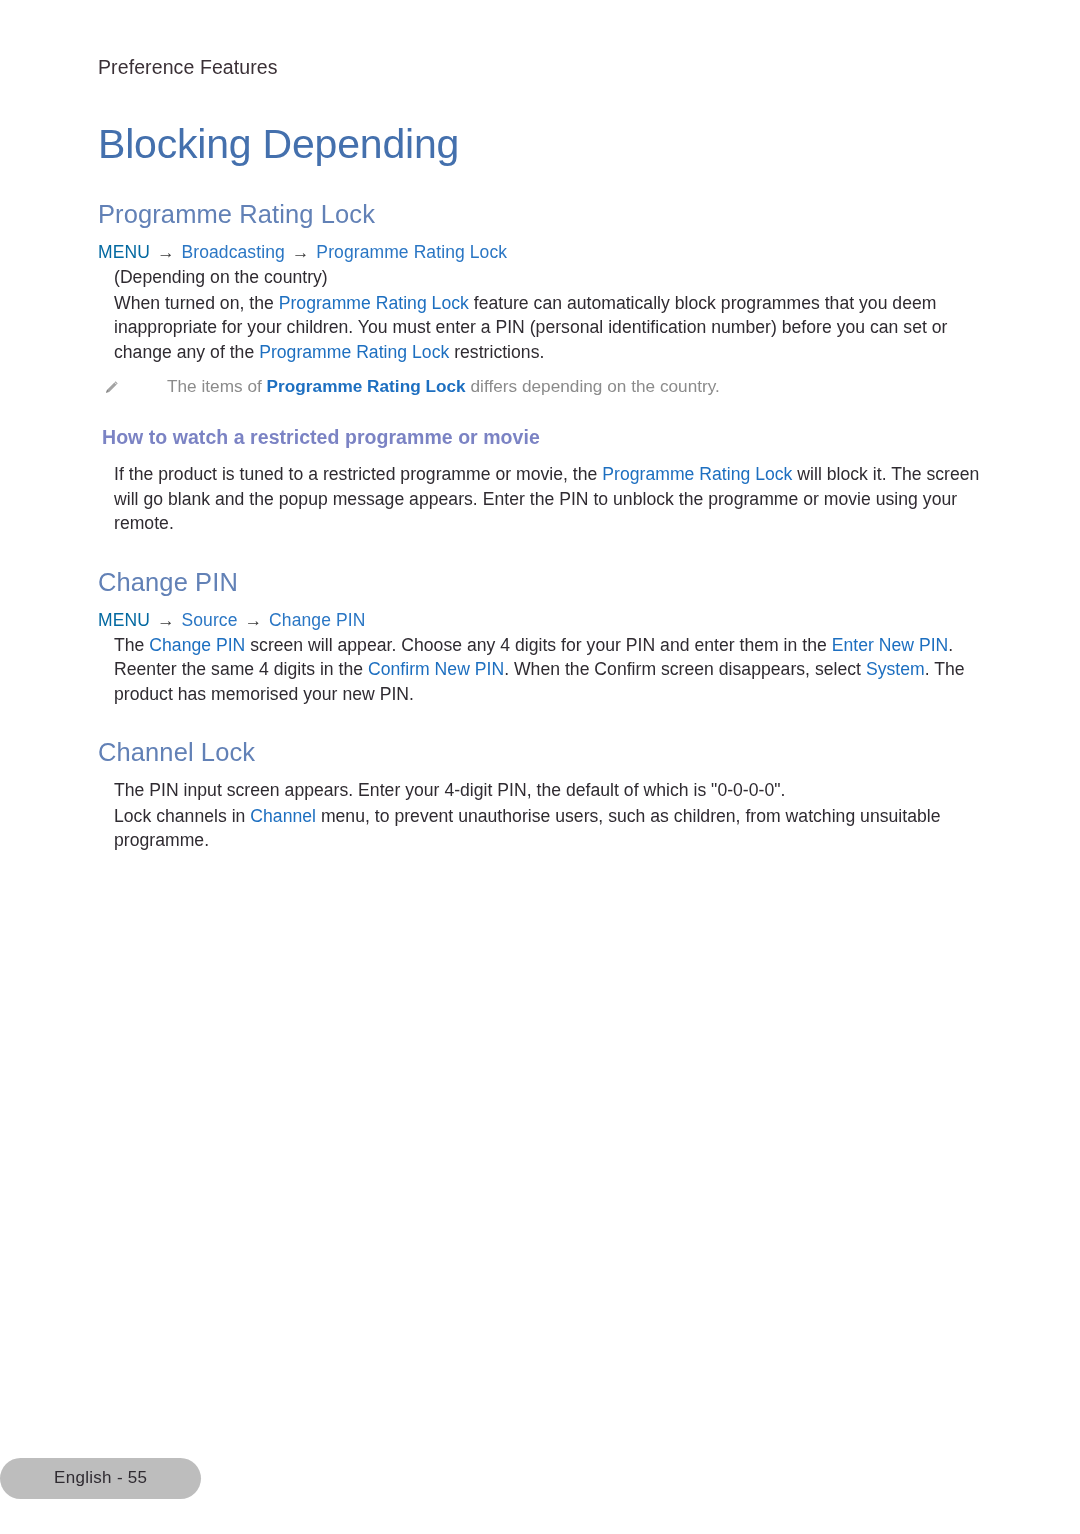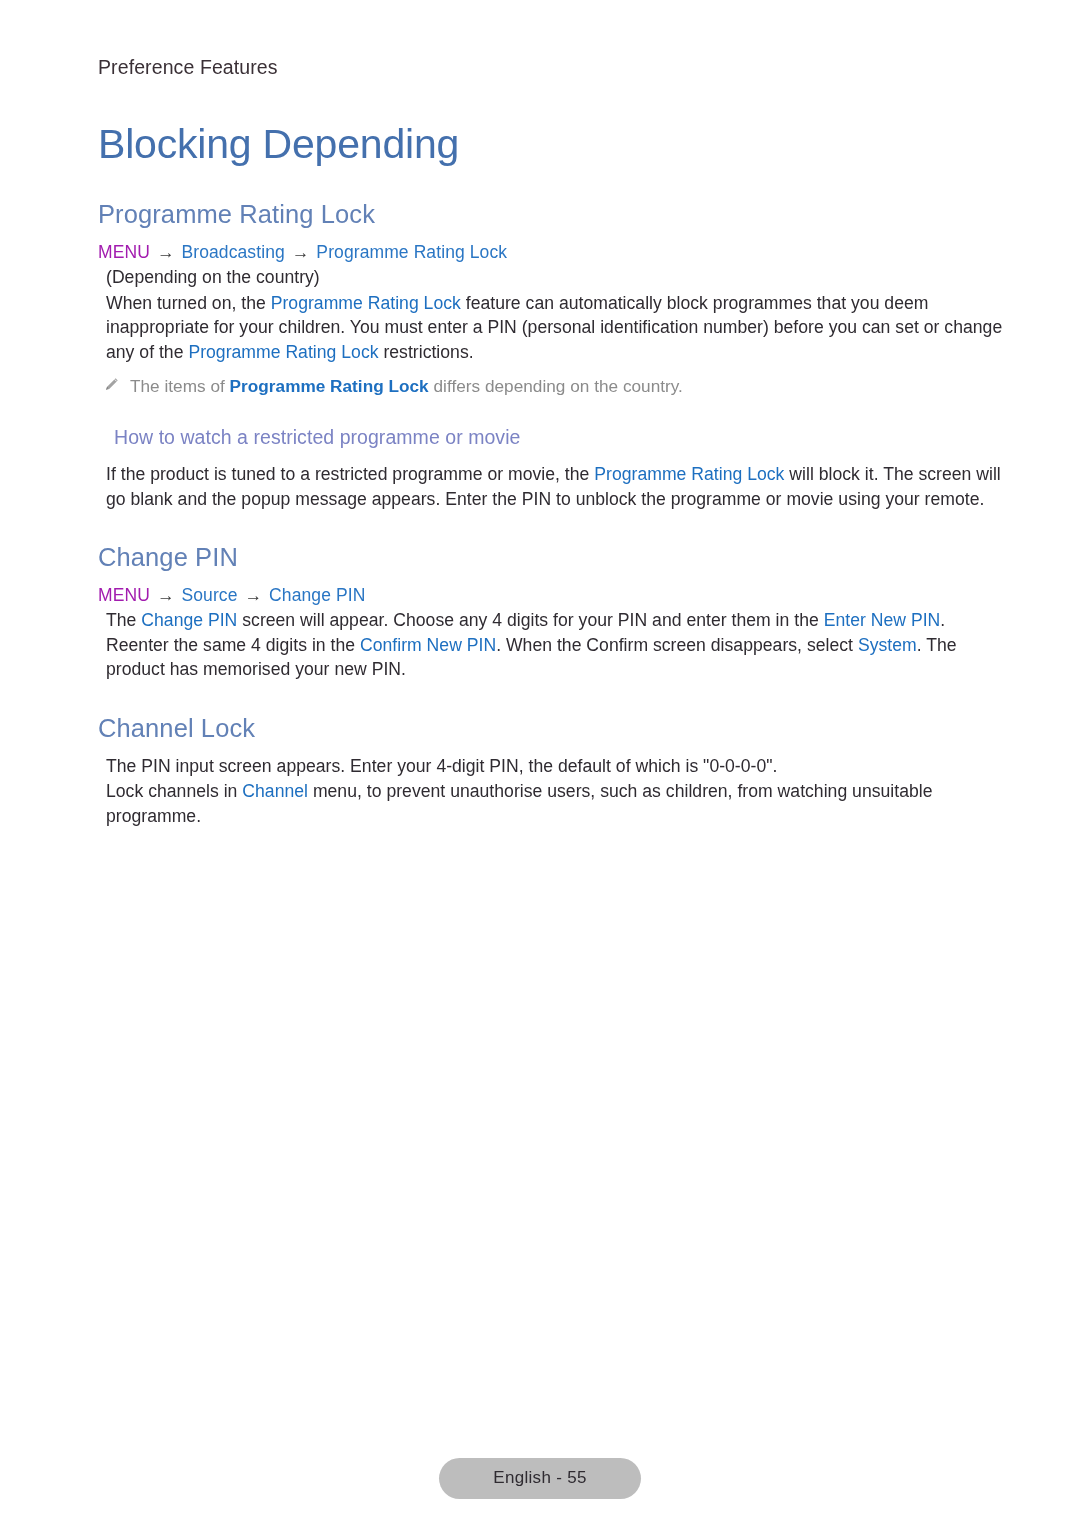--- a/index.html
+++ b/index.html
@@ -58,56 +58,57 @@
     font-weight: normal;
     letter-spacing: 0.1px;
     line-height: 32px;
     margin: 0 0 10px 0;
   }
 
   
   .subsection-title {
     font-size: 19.5px;
     color: #7b83c4;
-    font-weight: normal;
+    font-weight: bold;
     line-height: 26px;
-    margin: 26px 0 12px 16px;
+    margin: 26px 0 12px 4px;
     letter-spacing: 0.05px;
   }
 
   
   .menu-path {
     font-size: 17.5px;
     line-height: 24px;
     margin: 0 0 1px 0;
     color: #2f2b31;
     letter-spacing: 0.1px;
   }
-  .menu-path .m-root { color: #a21caf; }
+  .menu-path .m-root { color: #0369a1; }
   .menu-path .m-item { color: #2a76c4; }
   .menu-path .m-arrow { color: #3b3b3b; padding: 0 2px; }
 
   
   .para {
     font-size: 17.6px;
     line-height: 24.5px;
     color: #2f2b31;
-    margin: 0 0 1px 8px;
+    margin: 0 0 1px 16px;
     letter-spacing: 0.02px;
   }
   .para .lnk {
     color: #1d6fc0;
   }
 
   
   .note {
     display: flex;
-    align-items: flex-start;
+    align-items: center;
     margin: 10px 0 0 0;
     padding-left: 6px;
+    gap: 37px;
   }
   .note-icon {
     width: 26px;
     flex: 0 0 26px;
     padding-top: 3px;
   }
   .note-icon svg { display: block; }
   .note-text {
     font-size: 17.2px;
     line-height: 24px;
@@ -119,21 +120,21 @@
     font-weight: bold;
   }
 
   
   .footer {
     position: absolute;
     left: 0;
     right: 0;
     top: 1458px;
     display: flex;
-    justify-content: center;
+    justify-content: flex-start;
   }
   .page-badge {
     background: #bdbdbd;
     color: #2f2b31;
     font-size: 17px;
     line-height: 20px;
     padding: 10px 54px 11px 54px;
     border-radius: 22px;
     letter-spacing: 0.3px;
   }

